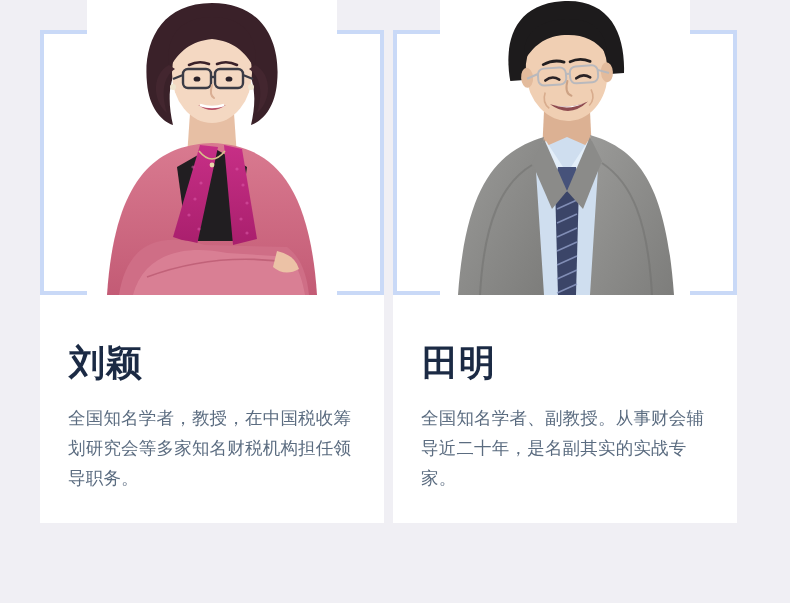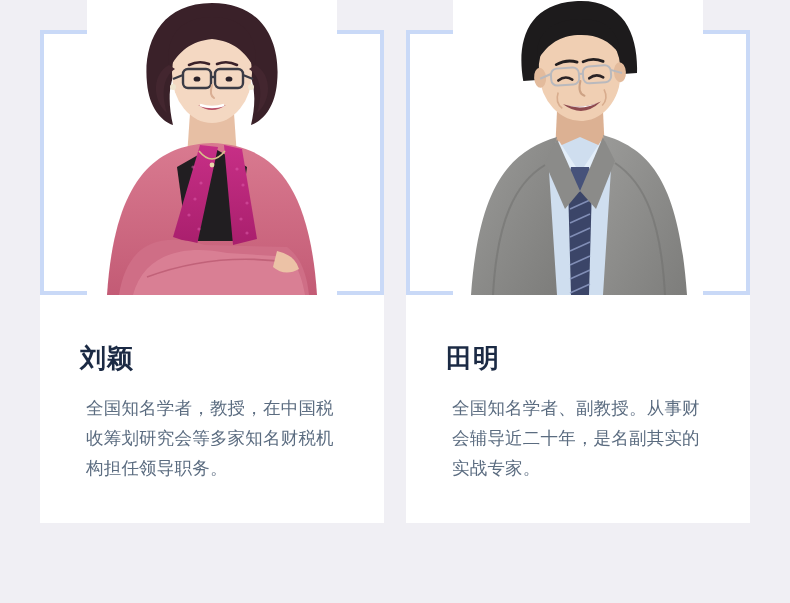--- a/index.html
+++ b/index.html
@@ -21,21 +21,21 @@
   }
 
   
   .profile-card {
     position: absolute;
     top: 30px;
     width: 344px;
     height: 493px;
   }
   .profile-card.card-0 { left: 40px; }
-  .profile-card.card-1 { left: 406px; }
+  .profile-card.card-1 { left: 393px; }
 
   
   .photo-frame {
     position: absolute;
     top: 0;
     left: 0;
     width: 344px;
     height: 265px;
     box-sizing: border-box;
     border: 4px solid #c9d9f7;
@@ -63,32 +63,32 @@
     position: absolute;
     left: 0;
     top: 265px;
     width: 344px;
     height: 228px;
     background: #ffffff;
     box-sizing: border-box;
     padding: 50px 28px 0 28px;
   }
   .person-name {
-    font-size: 26px;
+    font-size: 36px;
     line-height: 1;
     font-weight: bold;
     color: #1b2a44;
     letter-spacing: 1px;
-    margin: 0 0 22px 12px;
+    margin: 0 0 22px 1px;
   }
   .person-bio {
     font-size: 17.5px;
     line-height: 30px;
     color: #5b6c80;
-    margin: 18px;
+    margin: 0;
     letter-spacing: 0.2px;
   }
 
   
   .bottom-strip {
     position: absolute;
     left: 0;
     top: 523px;
     width: 790px;
     height: 80px;

